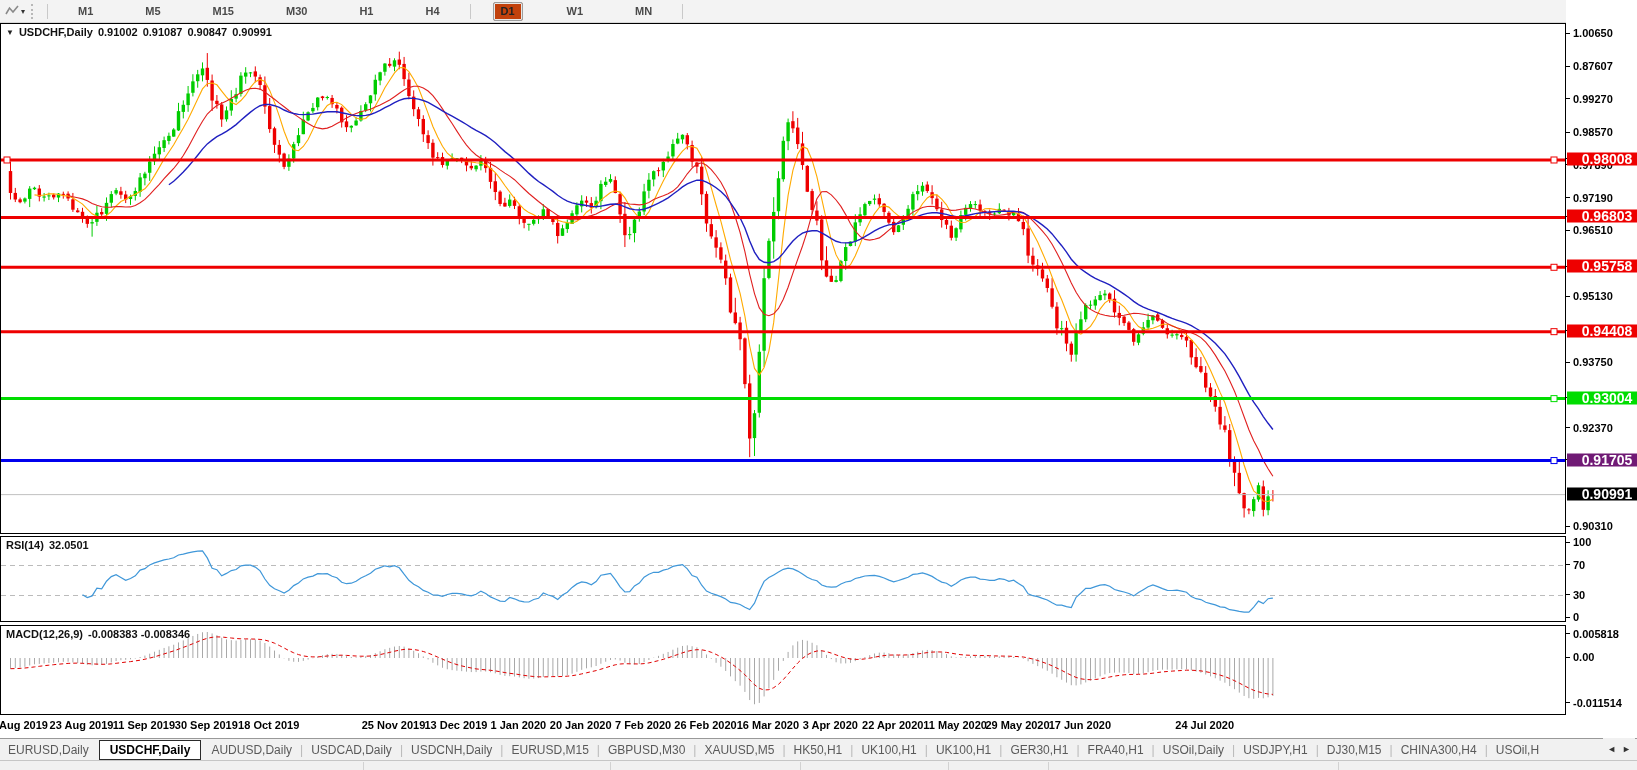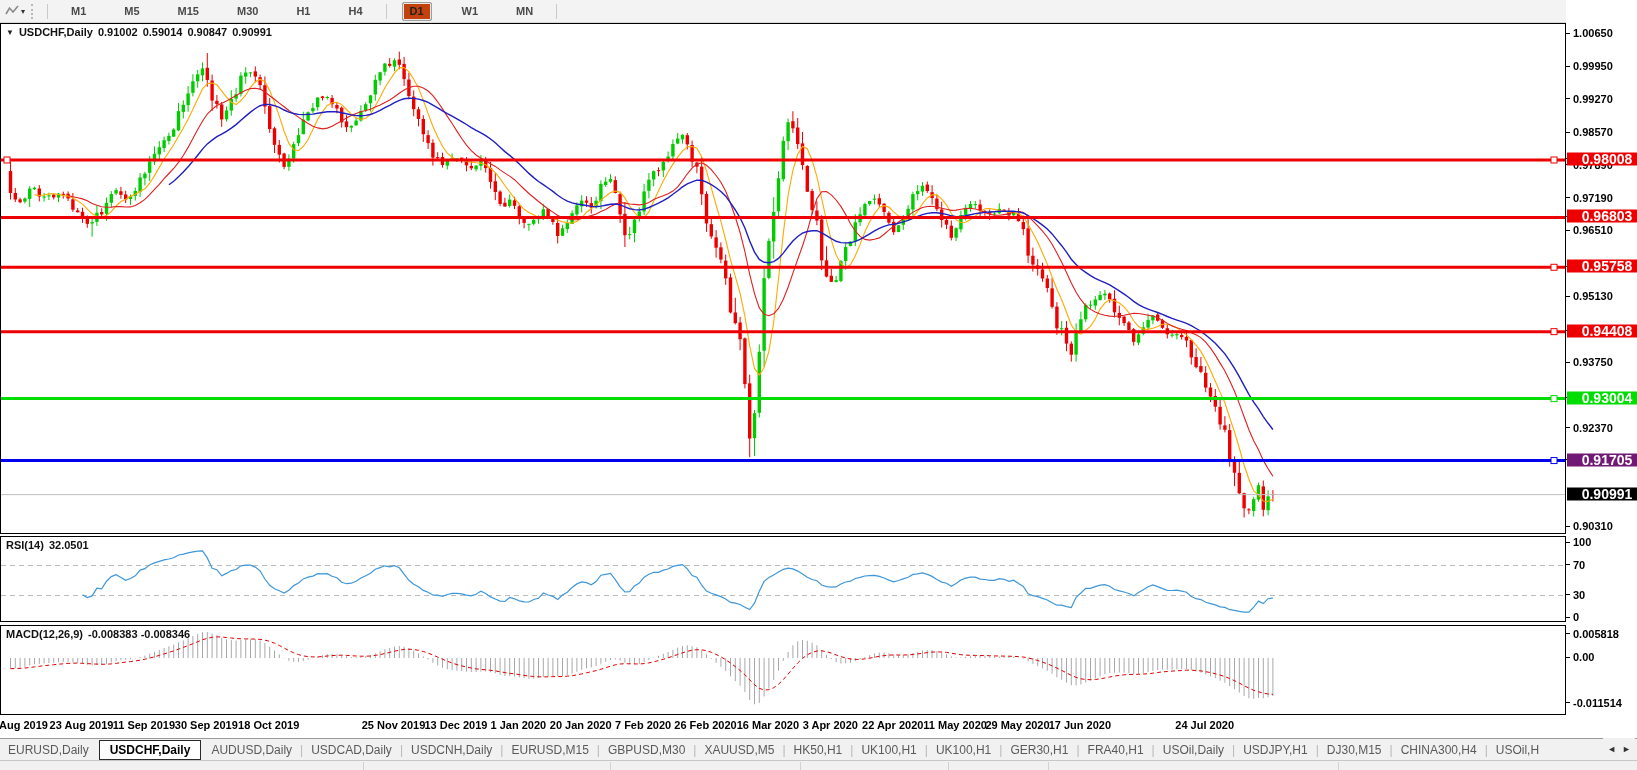--- a/index.html
+++ b/index.html
@@ -5,21 +5,21 @@
   html,body{margin:0;padding:0;background:#fff;}
   #root{position:relative;width:1637px;height:770px;background:#fff;overflow:hidden;
         font-family:"Liberation Sans",sans-serif;-webkit-font-smoothing:antialiased;}
   
   #toolbar{position:absolute;top:0;left:0;width:1637px;height:22px;background:#f3f3f3;
            border-bottom:1px solid #d8d8d8;display:flex;align-items:center;}
   .tool-ico{width:18px;height:16px;display:flex;align-items:center;justify-content:center;margin-left:3px;}
   .caret{font-size:8px;color:#333;margin:0 2px 0 0;}
   .grip{width:4px;height:15px;border-left:2px dotted #b8b8b8;margin:0 6px 0 4px;}
   .vsep{width:1px;height:15px;background:#c9c9c9;margin:0 4px;}
-  .tf-btn{height:17px;padding:0 7px;margin:0 11px;display:flex;align-items:center;font-size:11px;
+  .tf-btn{height:17px;padding:0 7px;margin:0 18px;display:flex;align-items:center;font-size:11px;
           font-weight:bold;color:#4a4a4a;border:1px solid transparent;border-radius:2px;cursor:default;}
   .tf-btn.active{background:#c2410c;border:1px solid #9d9d9d;box-shadow:inset 0 0 0 1px #e8e8e8;color:#222;}
   
   .panel{position:absolute;left:0;width:1566px;background:#fff;border:1px solid #000;box-sizing:border-box;}
   #main-panel{top:23px;height:511px;}
   #rsi-panel{top:536px;height:86px;}
   #macd-panel{top:625px;height:90px;}
   .panel svg{position:absolute;left:0;top:0;overflow:hidden;}
   .panel-label{position:absolute;left:5px;top:2px;z-index:6;font-size:11px;font-weight:bold;color:#111;
                display:flex;gap:5px;white-space:nowrap;}
@@ -72,21 +72,21 @@
         <div class="tf-btn">MN</div>
         <div class="vsep"></div>
       </div>
   </div>
 
   <div id="main-panel" class="panel">
     <div id="chart-title" class="panel-label">
       <span class="tri">▼</span>
       <span>USDCHF,Daily</span>
       <span>0.91002</span>
-      <span>0.59014</span>
+      <span>0.91087</span>
       <span>0.90847</span>
       <span>0.90991</span>
     </div>
     <svg id="svg-main" width="1564" height="509">
         <line x1="9.5" y1="137.84869103729335" x2="9.5" y2="175.5614217921481" stroke="#EE0000" stroke-width="1"></line>
         <rect x="7.8" y="147.07271160430844" width="3.4" height="21.888439146778296" fill="#EE0000"></rect>
         <line x1="14.3" y1="163.8964048254881" x2="14.3" y2="178.07268495969134" stroke="#EE0000" stroke-width="1"></line>
         <rect x="12.600000000000001" y="168.91001754047082" width="3.4" height="6.582642172474436" fill="#EE0000"></rect>
         <line x1="19.1" y1="173.6073995592042" x2="19.1" y2="179.2880265844065" stroke="#EE0000" stroke-width="1"></line>
         <rect x="17.400000000000002" y="175.36551235016748" width="3.4" height="2.85906091788911" fill="#EE0000"></rect>
@@ -914,21 +914,21 @@
         <line x1="1267.1" y1="32" x2="1267.1" y2="71.34376734020171" stroke="#a8a8a8" stroke-width="1"></line>
         <line x1="1271.8999999999999" y1="32" x2="1271.8999999999999" y2="69.99840838240297" stroke="#a8a8a8" stroke-width="1"></line>
         <polyline points="9.5,42.7 14.3,42.6 19.1,42.4 23.9,42.0 28.7,41.5 33.5,40.9 38.3,40.3 43.1,39.7 47.9,39.2 52.699999999999996,38.7 57.5,38.2 62.3,37.8 67.1,37.4 71.9,37.2 76.7,37.1 81.5,37.3 86.3,37.6 91.1,37.9 95.89999999999999,38.1 100.7,38.3 105.5,38.2 110.3,37.9 115.1,37.3 119.89999999999999,36.7 124.69999999999999,36.1 129.5,35.6 134.3,34.9 139.1,34.2 143.9,33.2 148.7,32.1 153.5,30.8 158.29999999999998,29.4 163.1,27.9 167.9,26.4 172.7,24.9 177.5,23.2 182.29999999999998,21.4 187.1,19.6 191.9,17.7 196.7,15.7 201.5,13.8 206.29999999999998,12.3 211.1,11.3 215.9,10.9 220.7,11.0 225.5,11.5 230.29999999999998,12.0 235.1,12.5 239.89999999999998,12.8 244.7,12.9 249.5,13.0 254.29999999999998,13.1 259.1,13.4 263.9,14.1 268.7,15.4 273.5,17.2 278.3,19.5 283.09999999999997,22.0 287.9,24.6 292.7,26.8 297.5,28.6 302.3,29.9 307.09999999999997,30.6 311.9,30.9 316.7,30.9 321.5,30.5 326.3,30.0 331.09999999999997,29.6 335.9,29.3 340.7,29.2 345.5,29.4 350.3,29.7 355.09999999999997,30.0 359.9,30.2 364.7,30.2 369.5,30.0 374.3,29.4 379.09999999999997,28.6 383.9,27.5 388.7,26.4 393.5,25.2 398.3,24.2 403.09999999999997,23.4 407.9,23.2 412.7,23.5 417.5,24.3 422.3,25.5 427.09999999999997,27.1 431.9,29.0 436.7,31.1 441.5,33.2 446.3,35.2 451.09999999999997,37.0 455.9,38.6 460.7,39.9 465.5,41.0 470.29999999999995,42.0 475.09999999999997,42.9 479.9,43.4 484.7,43.8 489.5,44.3 494.29999999999995,44.9 499.09999999999997,45.7 503.9,46.6 508.7,47.3 513.5,47.9 518.3,48.6 523.1,49.4 527.9,50.0 532.6999999999999,50.5 537.5,50.8 542.3,50.9 547.1,50.8 551.9,50.6 556.6999999999999,50.6 561.5,50.5 566.3,50.2 571.1,49.7 575.9,48.9 580.6999999999999,47.9 585.5,46.8 590.3,45.7 595.1,44.6 599.9,43.2 604.6999999999999,41.7 609.5,40.2 614.3,38.8 619.1,38.0 623.9,37.7 628.6999999999999,37.8 633.5,37.9 638.3,38.0 643.1,37.6 647.9,36.9 652.6999999999999,35.8 657.5,34.6 662.3,33.3 667.1,31.8 671.9,30.2 676.6999999999999,28.5 681.5,26.8 686.3,25.3 691.1,24.3 695.9,23.7 700.6999999999999,23.8 705.5,24.7 710.3,26.3 715.1,28.4 719.9,30.9 724.6999999999999,33.7 729.5,37.0 734.3,40.6 739.1,44.5 743.9,48.7 748.6999999999999,53.8 753.5,58.7 758.3,62.3 763.1,64.0 767.9,63.7 772.6999999999999,61.7 777.5,58.3 782.3,53.6 787.1,48.1 791.9,42.4 796.6999999999999,37.0 801.5,32.4 806.3,28.8 811.1,26.4 815.9,25.0 820.6999999999999,24.8 825.5,25.6 830.3,27.1 835.1,28.9 839.9,30.6 844.6999999999999,32.0 849.5,33.0 854.3,33.4 859.1,33.4 863.9,32.9 868.6999999999999,32.2 873.5,31.2 878.3,30.3 883.1,29.6 887.9,29.1 892.6999999999999,29.0 897.5,29.0 902.3,29.0 907.1,28.9 911.9,28.5 916.6999999999999,27.9 921.5,27.3 926.3,26.6 931.0999999999999,26.1 935.9,25.9 940.6999999999999,26.0 945.5,26.4 950.3,27.2 955.0999999999999,28.0 959.9,28.7 964.6999999999999,29.1 969.5,29.3 974.3,29.4 979.0999999999999,29.5 983.9,29.6 988.6999999999999,29.7 993.5,29.9 998.3,30.0 1003.0999999999999,30.1 1007.9,30.2 1012.6999999999999,30.4 1017.5,30.6 1022.3,31.0 1027.1,31.9 1031.9,33.1 1036.7,34.5 1041.5,36.1 1046.3,37.8 1051.1,39.8 1055.8999999999999,42.1 1060.7,44.4 1065.5,46.9 1070.3,49.3 1075.1,51.4 1079.8999999999999,52.8 1084.7,53.5 1089.5,53.7 1094.3,53.5 1099.1,52.9 1103.8999999999999,52.0 1108.7,51.0 1113.5,50.1 1118.3,49.4 1123.1,48.8 1127.8999999999999,48.5 1132.7,48.4 1137.5,48.3 1142.3,48.1 1147.1,47.7 1151.8999999999999,47.2 1156.7,46.5 1161.5,45.9 1166.3,45.5 1171.1,45.1 1175.8999999999999,44.8 1180.7,44.5 1185.5,44.2 1190.3,44.2 1195.1,44.5 1199.8999999999999,44.9 1204.7,45.7 1209.5,46.6 1214.3,47.7 1219.1,49.1 1223.8999999999999,50.6 1228.7,52.5 1233.5,54.7 1238.3,57.1 1243.1,59.6 1247.8999999999999,62.1 1252.7,64.3 1257.5,65.8 1262.3,67.1 1267.1,68.0 1271.8999999999999,68.4 " fill="none" stroke="#e00000" stroke-width="1" stroke-dasharray="4 3"></polyline>
       </svg>
   </div>
 
   <div id="price-axis">
       <div class="ax-tick" style="top: 32.5px;"></div>
       <div class="ax-label" style="top: 33px;">1.00650</div>
       <div class="ax-tick" style="top: 65.881px;"></div>
-      <div class="ax-label" style="top: 66.381px;">0.99950</div>
+      <div class="ax-label" style="top: 66.381px;">0.87607</div>
       <div class="ax-tick" style="top: 98.3083px;"></div>
       <div class="ax-label" style="top: 98.8083px;">0.99270</div>
       <div class="ax-tick" style="top: 131.689px;"></div>
       <div class="ax-label" style="top: 132.189px;">0.98570</div>
       <div class="ax-tick" style="top: 164.117px;"></div>
       <div class="ax-label" style="top: 164.617px;">0.97890</div>
       <div class="ax-tick" style="top: 197.498px;"></div>
       <div class="ax-label" style="top: 197.998px;">0.97190</div>
       <div class="ax-tick" style="top: 229.925px;"></div>
       <div class="ax-label" style="top: 230.425px;">0.96510</div>

